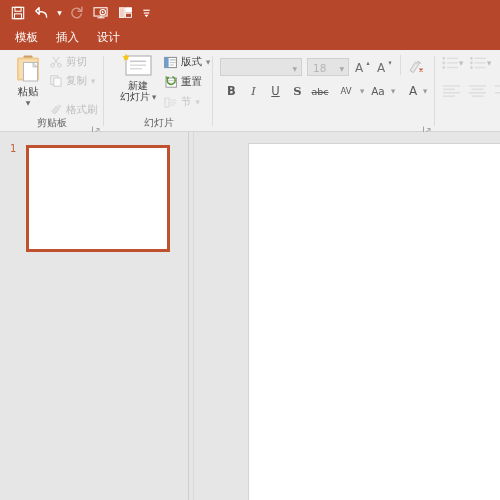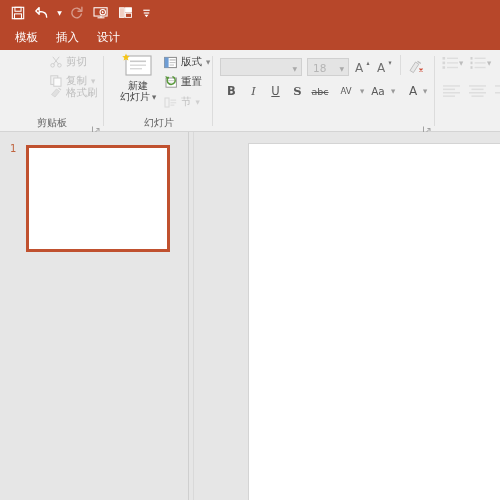--- a/index.html
+++ b/index.html
@@ -280,20 +280,33 @@
     <div class="tab">模板</div>
     <div class="tab">插入</div>
     <div class="tab">设计</div>
   </div>
 
   <div class="ribbon">
 
     <div class="group" id="g-clipboard">
       <div class="group-body">
 
+        <div class="paste-btn">
+          <div class="paste-icon">
+            <svg width="28" height="30" viewBox="0 0 28 30">
+              <rect x="9.5" y="1.5" width="9" height="3.6" rx="1" fill="#c9a06a"></rect>
+              <rect x="3" y="3.5" width="22" height="23" rx="1.5" fill="#f0c98b"></rect>
+              <rect x="4.8" y="5.3" width="18.4" height="19.4" fill="#f7ddb0"></rect>
+              <rect x="9.5" y="8.5" width="14" height="18.5" fill="#ffffff" stroke="#b9b9b9" stroke-width="1"></rect>
+              <path d="M19 8.5 L23.5 13 L19 13 Z" fill="#e3e3e3" stroke="#b9b9b9" stroke-width="0.8"></path>
+            </svg>
+          </div>
+          <div class="paste-label">粘贴</div>
+          <div class="paste-caret">▼</div>
+        </div>
 
         <div class="cb-item" style="top:1px;">
           <div class="ic">
             <svg width="12" height="12" viewBox="0 0 12 12">
               <circle cx="2.6" cy="9.3" r="1.8" fill="none" stroke="#cfcfcf" stroke-width="1"></circle>
               <circle cx="9.4" cy="9.3" r="1.8" fill="none" stroke="#cfcfcf" stroke-width="1"></circle>
               <path d="M3.4 8.2 L9.2 0.8" stroke="#cfcfcf" stroke-width="1"></path>
               <path d="M8.6 8.2 L2.8 0.8" stroke="#cfcfcf" stroke-width="1"></path>
             </svg>
           </div>
@@ -304,21 +317,21 @@
           <div class="ic">
             <svg width="12" height="12" viewBox="0 0 12 12">
               <rect x="0.8" y="0.8" width="7" height="8.6" fill="none" stroke="#cfcfcf" stroke-width="1"></rect>
               <rect x="3.8" y="3" width="7.2" height="8.2" fill="#fbfbfb" stroke="#cfcfcf" stroke-width="1"></rect>
             </svg>
           </div>
           <div class="tx">复制</div>
           <div class="cv">▼</div>
         </div>
 
-        <div class="cb-item" style="top:32px;">
+        <div class="cb-item" style="top:49px;">
           <div class="ic">
             <svg width="12" height="12" viewBox="0 0 12 12">
               <path d="M1.5 7.5 L6.5 2 L9.5 4.5 L5 10 Z" fill="#e0e0e0" stroke="#d2d2d2" stroke-width="0.8"></path>
               <path d="M8.5 1 L11 3" stroke="#d2d2d2" stroke-width="1.1"></path>
             </svg>
           </div>
           <div class="tx">格式刷</div>
         </div>
 
       </div>

